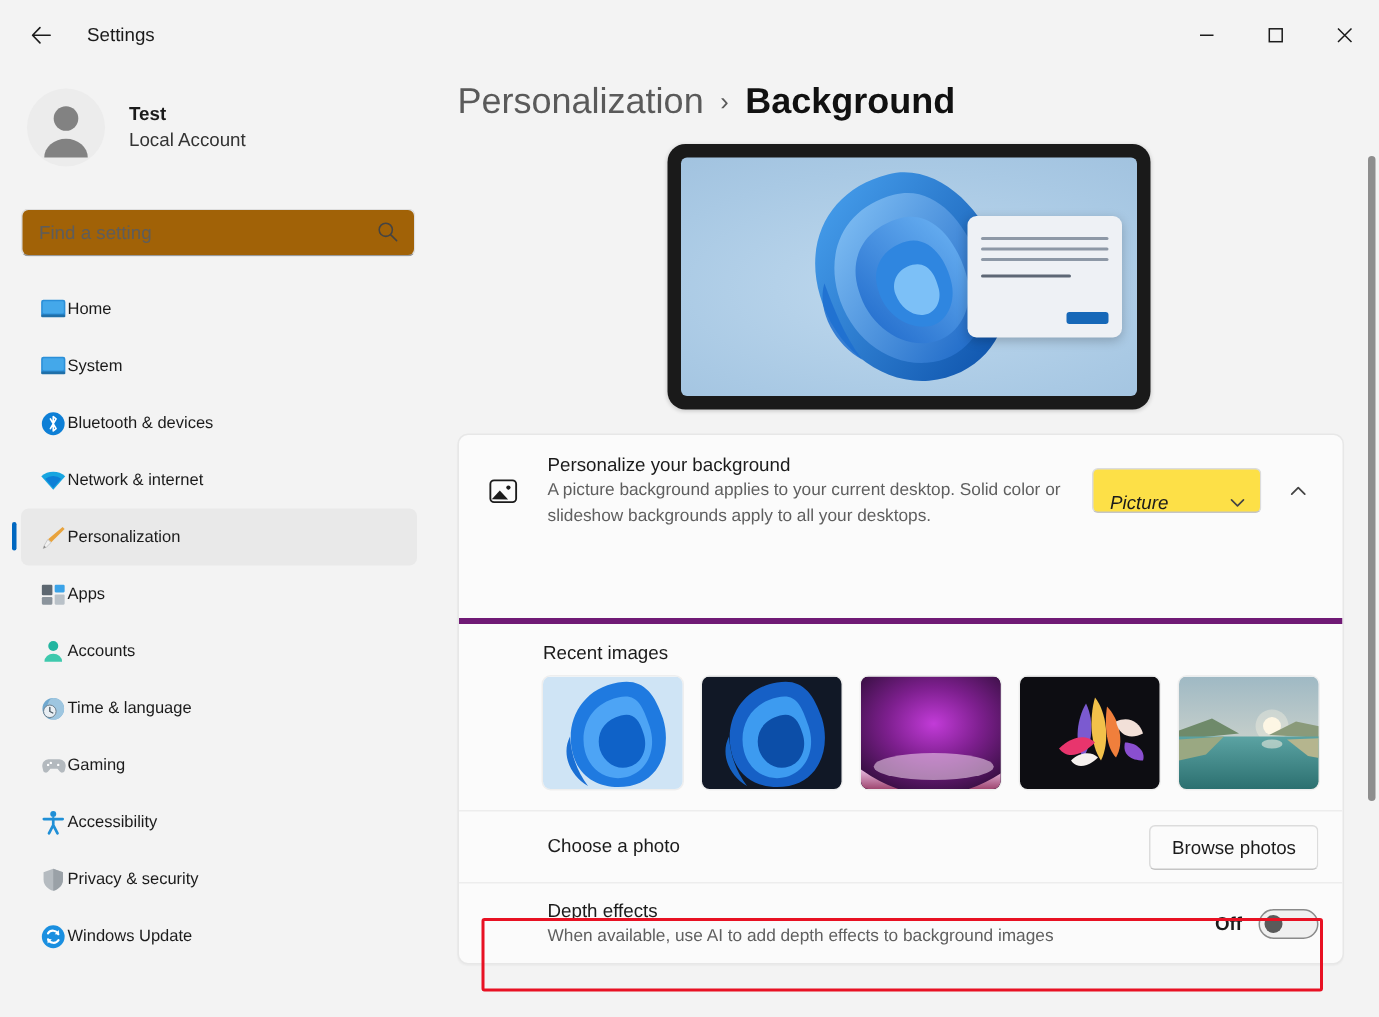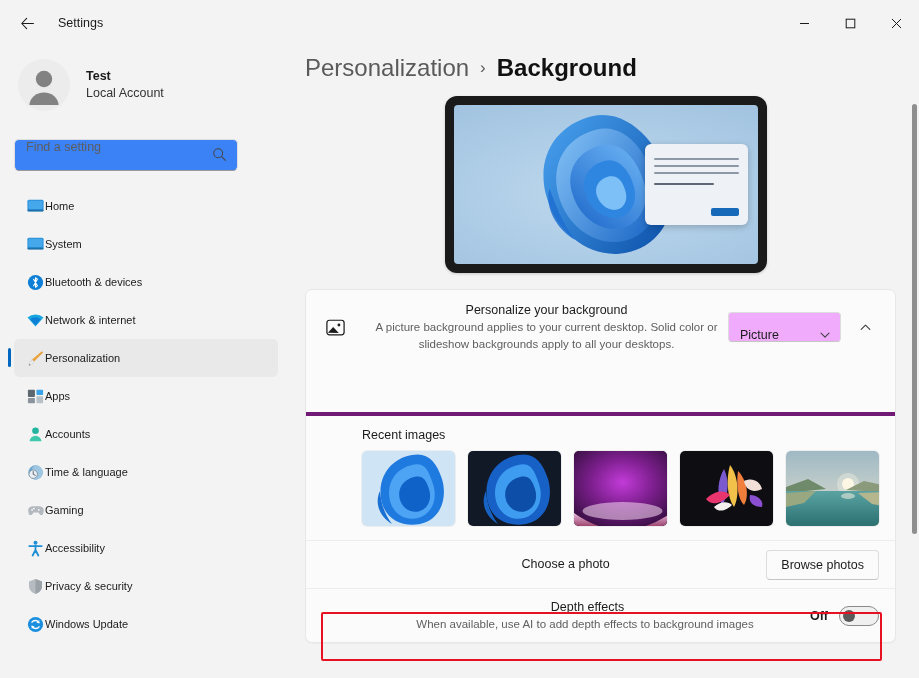--- a/index.html
+++ b/index.html
@@ -39,23 +39,23 @@
   }
   .avatar {
     width: 52px; height: 52px; border-radius: 50%; background: #ececec;
     display: flex; align-items: flex-end; justify-content: center; overflow: hidden;
     flex-shrink: 0;
   }
   .acct-name { font-size: 12.5px; font-weight: bold; color: #1b1b1b; line-height: 1.35; }
   .acct-sub { font-size: 12.5px; color: #333; line-height: 1.35; }
 
   .searchbox {
-    position: relative; margin: 22px 0 0 14px; width: 224px; height: 32px;
-    background: #3b82f6; border: 1px solid #dedede; border-bottom-color: #9a9a9a;
-    border-radius: 5px; display: flex; align-items: flex-start;
+    position: relative; margin: 22px 0 0 14px; width: 263px; height: 32px;
+    background: #a16207; border: 1px solid #dedede; border-bottom-color: #9a9a9a;
+    border-radius: 5px; display: flex; align-items: center;
   }
   .searchbox input {
     border: 0; outline: 0; background: transparent; width: 215px;
     margin-left: 11px; font-size: 12.5px; color: #1b1b1b;
     font-family: "Liberation Sans", sans-serif;
   }
   .searchbox input::placeholder { color: #5d5d5d; }
   .search-ico { position: absolute; right: 10px; top: 7px; color: #444; }
 
   .navlist { margin-top: 16px; }
@@ -113,34 +113,33 @@
 
   
   .card {
     margin: 16px 0 0 13px; width: 591px; background: #fbfbfb;
     border: 1px solid #e7e7e7; border-radius: 7px; overflow: hidden;
     box-shadow: 0 1px 1px rgba(0,0,0,.03);
   }
   .row {
     display: flex; align-items: center; padding: 0 16px; min-height: 48px;
     border-top: 1px solid #ededed;
-    text-align: center;
   }
   .row:first-child { border-top: 0; }
   .row-head { min-height: 74px; }
   .row-ico { width: 26px; margin-right: 17px; display: flex; align-items: center; justify-content: center; color: #1b1b1b; flex-shrink: 0; }
   .row-text { flex: 1; }
   .row-title { font-size: 12.5px; color: #1b1b1b; line-height: 1.45; }
   .row-sub { font-size: 11.5px; color: #5f5f5f; line-height: 1.5; max-width: 370px; }
 
   .combo {
-    min-width: 113px; height: 30px; background: #f0abfc;
+    min-width: 113px; height: 30px; background: #fde047;
     border: 1px solid #dcdcdc; border-bottom-color: #c5c5c5; border-radius: 4px;
     display: flex; align-items: center; justify-content: space-between;
-    padding: 16px 9px 0 11px; font-size: 12.5px; color: #1b1b1b;
+    padding: 16px 9px 0 11px; font-size: 12.5px; color: #1b1b1b; font-style: italic;
   }
   .btn-std {
     height: 30px; padding: 0 14px; background: #fbfbfb;
     border: 1px solid #dcdcdc; border-bottom-color: #c5c5c5; border-radius: 4px;
     display: flex; align-items: center; font-size: 12.5px; color: #1b1b1b;
   }
   .chev-btn {
     width: 28px; height: 28px; margin-left: 10px; border-radius: 4px;
     display: flex; align-items: center; justify-content: center; color: #1b1b1b;
   }

